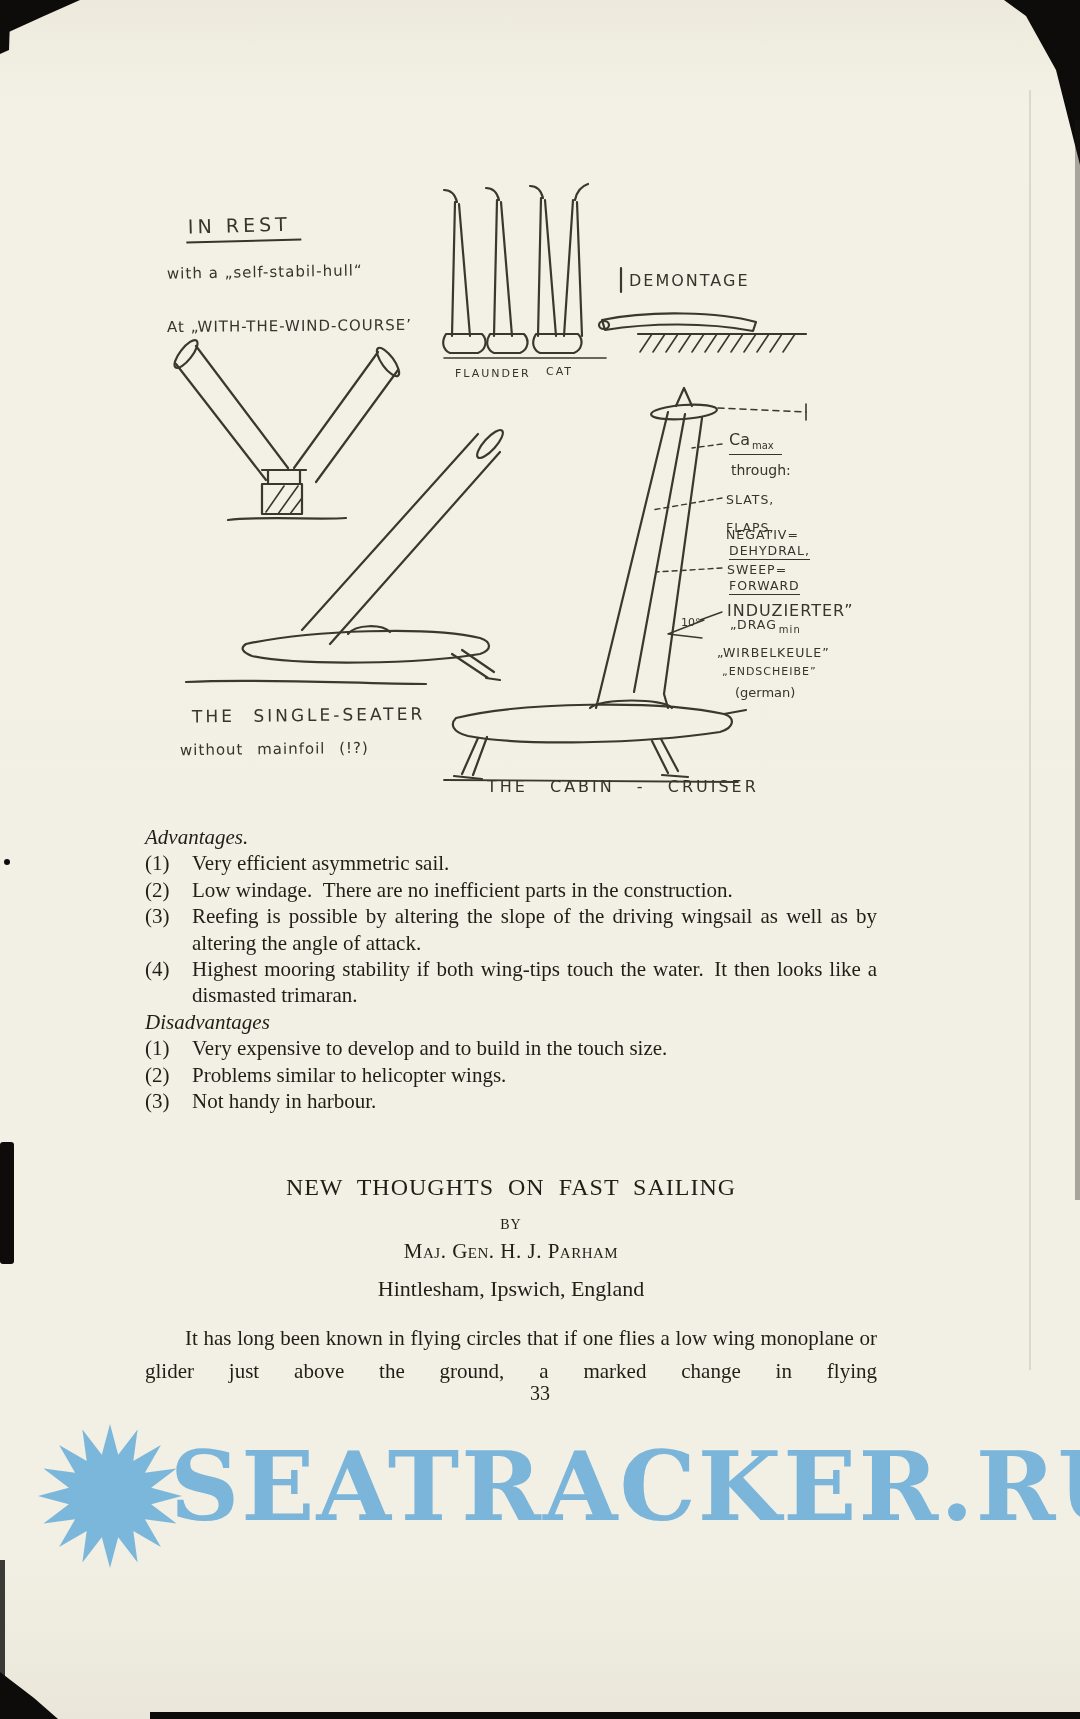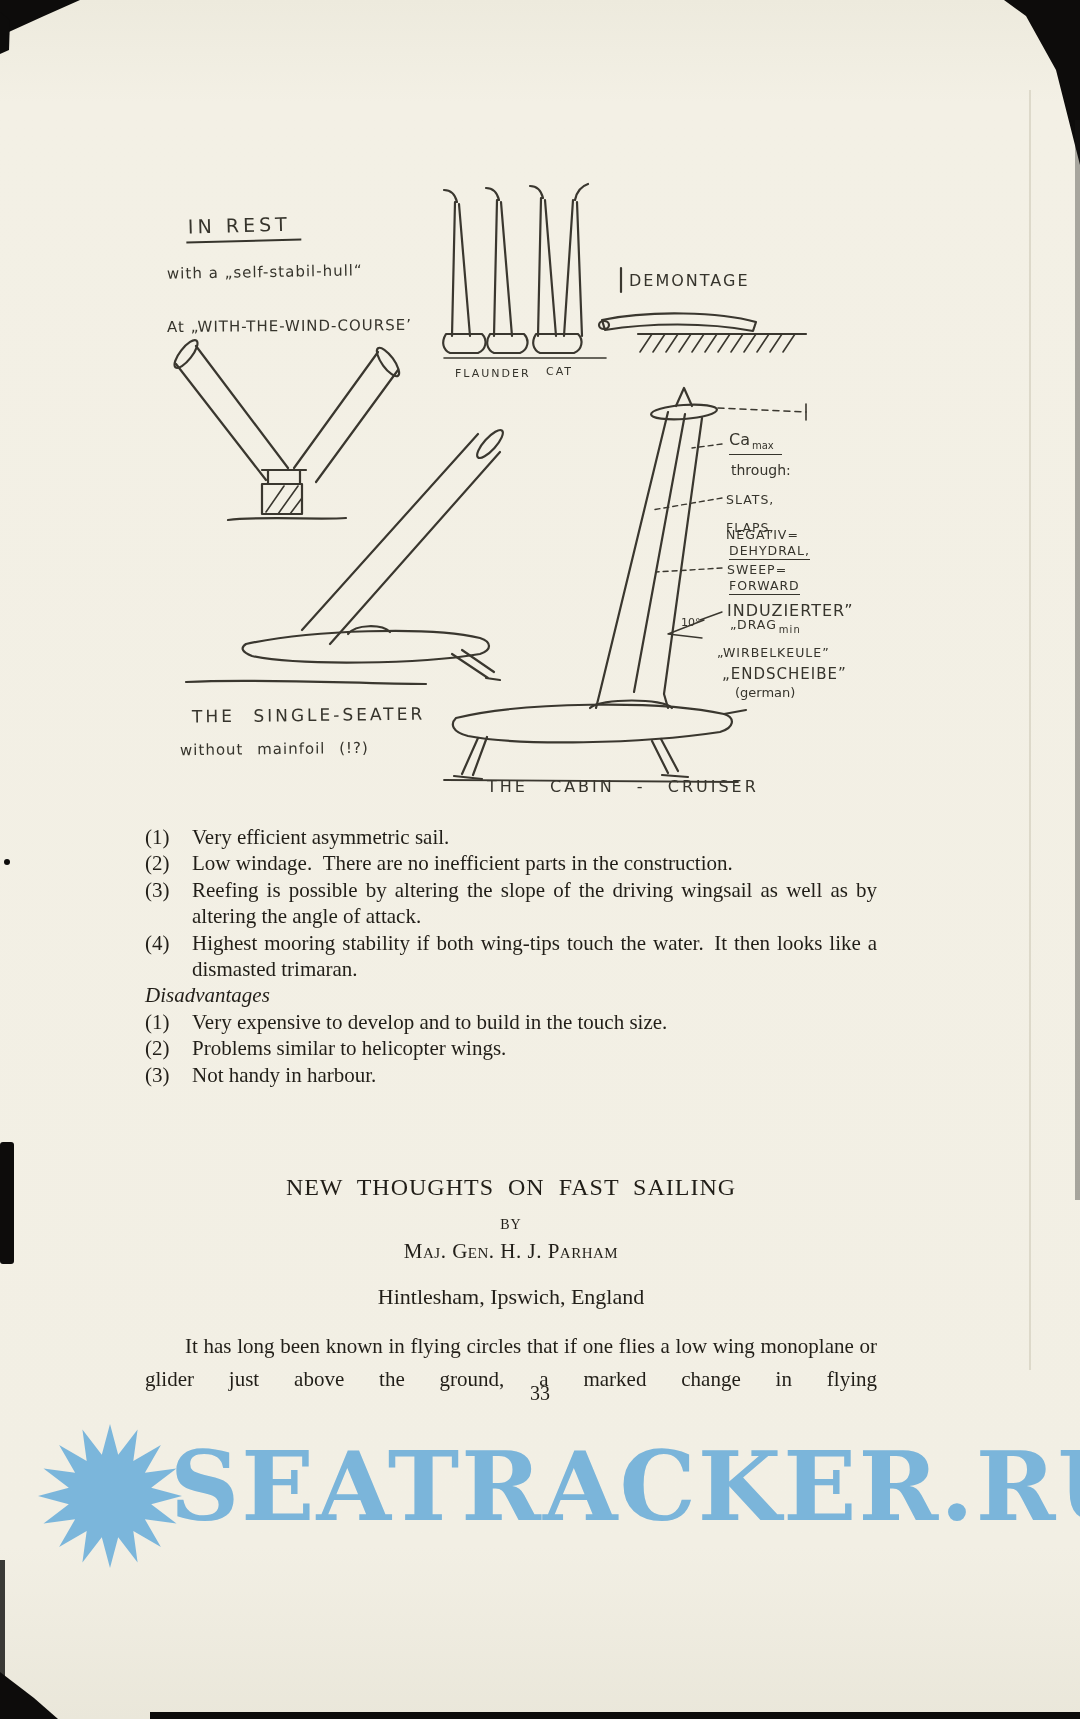--- a/index.html
+++ b/index.html
@@ -19,39 +19,39 @@
   [data-name="note-through"]{left:731px;top:462px;font-size:14px;}
   [data-name="note-slats"]{left:726px;top:492px;font-size:12.5px;letter-spacing:1px;}
   [data-name="note-flaps"]{left:726px;top:509px;font-size:12.5px;letter-spacing:1px;margin-top:11px;}
   [data-name="note-negativ"]{left:726px;top:527px;font-size:12.5px;letter-spacing:1px;}
   [data-name="note-dehydral"]{left:729px;top:543px;font-size:12.5px;letter-spacing:1px;border-bottom:1px solid #36342c;padding-bottom:1px;}
   [data-name="note-sweep"]{left:727px;top:562px;font-size:12.5px;letter-spacing:1px;}
   [data-name="note-forward"]{left:729px;top:578px;font-size:12.5px;letter-spacing:1px;border-bottom:1px solid #36342c;padding-bottom:1px;}
   [data-name="note-induzierter"]{left:727px;top:601px;font-size:16px;letter-spacing:1px;}
   [data-name="note-drag"]{left:730px;top:617px;font-size:12.5px;letter-spacing:1px;}
   [data-name="note-wirbelkeule"]{left:717px;top:645px;font-size:12.5px;letter-spacing:1px;}
-  [data-name="note-endscheibe"]{left:722px;top:665px;font-size:15px;letter-spacing:1px;}
+  [data-name="note-endscheibe"]{left:722px;top:665px;font-size:11px;letter-spacing:1px;}
   [data-name="note-german"]{left:735px;top:685px;font-size:13px;}
   [data-name="note-angle"]{left:681px;top:616px;font-size:11px;}
   [data-name="single-seater-title"]{left:192px;top:705px;font-size:17px;letter-spacing:3px;word-spacing:10px;transform:rotate(-0.7deg);}
   [data-name="single-seater-subtitle"]{left:180px;top:740px;font-size:15px;letter-spacing:1px;word-spacing:8px;transform:rotate(-0.7deg);}
   [data-name="cabin-cruiser-title"]{left:487px;top:777px;font-size:16px;letter-spacing:3px;word-spacing:14px;}
   
   .textcol{position:absolute;left:145px;top:824px;width:732px;
            font-family:"Liberation Serif",serif;font-size:21px;line-height:26.4px;color:#211e18;}
   .h-it{font-style:italic;}
   .li{position:relative;padding-left:47px;text-align:justify;}
   .li .num{position:absolute;left:0;}
   
   .article{position:absolute;left:145px;top:1174px;width:732px;text-align:center;
            font-family:"Liberation Serif",serif;color:#211e18;}
   .a-title{font-size:24px;letter-spacing:1px;word-spacing:7px;}
   .a-by{font-size:14px;margin-top:16px;letter-spacing:1px;}
   .a-author{font-size:21px;margin-top:6px;font-variant:small-caps;letter-spacing:0.5px;}
-  .a-loc{font-size:22px;margin-top:20px;}
+  .a-loc{font-size:22px;margin-top:12px;}
   .a-para{margin:20px 0 0 0;text-align:justify;text-align-last:justify;
           text-indent:40px;font-size:21px;line-height:33px;}
   .pageno{position:absolute;top:1382px;left:0;width:1080px;text-align:center;
           font-family:"Liberation Serif",serif;font-size:20px;color:#211e18;}
   
   .wm-text{position:absolute;left:170px;top:1430px;font-family:"DejaVu Serif",serif;
            font-weight:bold;font-size:96px;letter-spacing:2px;color:#72b1da;opacity:0.93;white-space:nowrap;}
   .overlay{position:absolute;left:0;top:0;width:1080px;height:1719px;pointer-events:none;}
 </style>
 </head>
@@ -79,20 +79,21 @@
   <div class="hw" data-name="note-wirbelkeule">„WIRBELKEULE”</div>
   <div class="hw" data-name="note-endscheibe">„ENDSCHEIBE”</div>
   <div class="hw" data-name="note-german">(german)</div>
   <div class="hw" data-name="note-angle">10°</div>
 
   <div class="hw" data-name="single-seater-title">THE SINGLE-SEATER</div>
   <div class="hw" data-name="single-seater-subtitle">without mainfoil (!?)</div>
   <div class="hw" data-name="cabin-cruiser-title">THE CABIN - CRUISER</div>
 
   <section class="textcol" data-name="body-text">
+    <div class="h-it" data-name="advantages-heading">Advantages.</div>
     <div class="li" data-name="list-item"><span class="num" data-name="item-number">(1)</span><span data-name="item-text">Very efficient asymmetric sail.</span></div>
     <div class="li" data-name="list-item"><span class="num" data-name="item-number">(2)</span><span data-name="item-text">Low windage. There are no inefficient parts in the construction.</span></div>
     <div class="li" data-name="list-item"><span class="num" data-name="item-number">(3)</span><span data-name="item-text">Reefing is possible by altering the slope of the driving wingsail as well as by altering the angle of attack.</span></div>
     <div class="li" data-name="list-item"><span class="num" data-name="item-number">(4)</span><span data-name="item-text">Highest mooring stability if both wing-tips touch the water. It then looks like a dismasted trimaran.</span></div>
     <div class="h-it" data-name="disadvantages-heading">Disadvantages</div>
     <div class="li" data-name="list-item"><span class="num" data-name="item-number">(1)</span><span data-name="item-text">Very expensive to develop and to build in the touch size.</span></div>
     <div class="li" data-name="list-item"><span class="num" data-name="item-number">(2)</span><span data-name="item-text">Problems similar to helicopter wings.</span></div>
     <div class="li" data-name="list-item"><span class="num" data-name="item-number">(3)</span><span data-name="item-text">Not handy in harbour.</span></div>
   </section>
 

